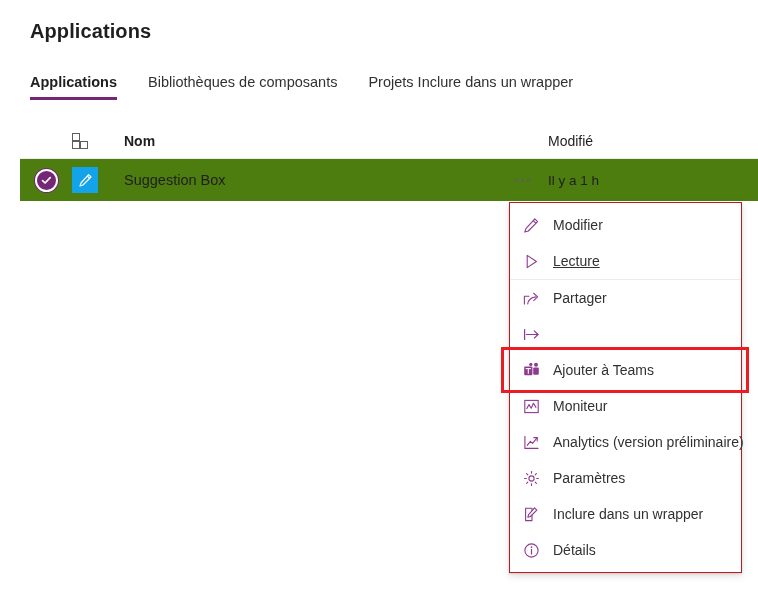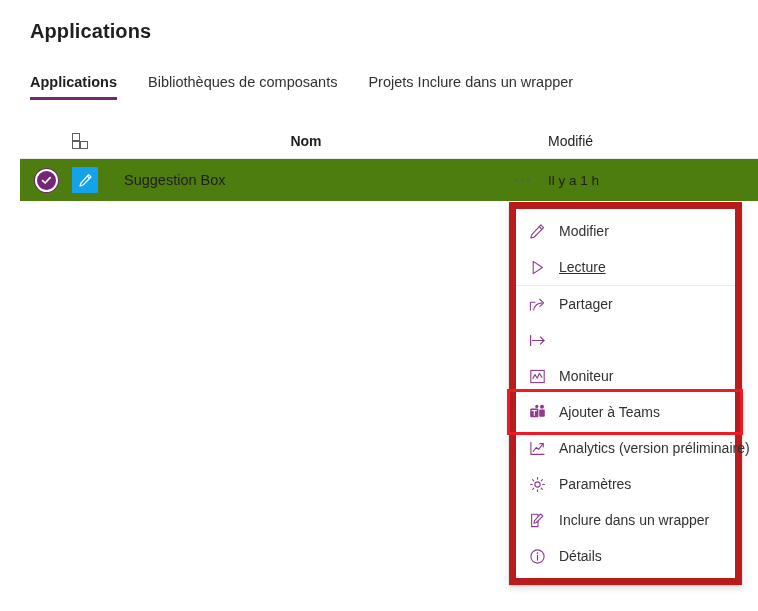--- a/index.html
+++ b/index.html
@@ -74,21 +74,21 @@
     border-bottom: 1px solid #ededed;
     font-size: 14px;
     color: #323130;
   }
   .col-check { width: 52px; flex: 0 0 52px; display:flex; align-items:center; justify-content:center;}
   .col-icon  { width: 44px; flex: 0 0 44px; display:flex; align-items:center; justify-content:flex-start;}
   .col-name  { flex: 1 1 auto; padding-left: 8px; }
   .col-ell   { width: 52px; flex: 0 0 52px; display:flex; align-items:center; justify-content:center;}
   .col-mod   { width: 210px; flex: 0 0 210px; }
 
-  .grid-header .col-name { font-weight: 600; color:#201f1e;text-align:center; }
+  .grid-header .col-name { font-weight: 600; color:#201f1e; }
   .grid-header .col-mod  { font-weight: 400; color:#201f1e;margin-left:8px; }
 
   .grid-row {
     display: flex;
     align-items: center;
     height: 42px;
     background: #4d7c0f;
     font-size: 14.5px;
     color: #201f1e;
   }
@@ -122,21 +122,21 @@
     background:#605e5c;
   }
 
   
   .ctxmenu {
     position: absolute;
     left: 509px;
     top: 202px;
     width: 233px;
     background: #ffffff;
-    border: 7px solid #b91c1c;
+    border: 1px solid #b91c1c;
     box-shadow: 0 3.2px 7.2px rgba(0,0,0,.132), 0 .6px 1.8px rgba(0,0,0,.108);
     padding: 4px 0 4px 0;
     box-sizing: border-box;
   }
   .mi {
     display: flex;
     align-items: center;
     height: 36px;
     padding: 0 10px 0 13px;
     font-size: 14px;
@@ -276,42 +276,42 @@
   <div class="mi">
     <span class="mi-icon">
       <svg width="18" height="17" viewBox="0 0 18 17" fill="none">
         <path d="M1.6 3.5 L1.6 13.5" stroke="#8e3a8e" stroke-width="1.2" stroke-linecap="round"></path>
         <path d="M3.4 8.5 L15.0 8.5" stroke="#8e3a8e" stroke-width="1.2" stroke-linecap="round"></path>
         <path d="M11.3 4.9 L15.0 8.5 L11.3 12.1" stroke="#8e3a8e" stroke-width="1.2" stroke-linejoin="round" stroke-linecap="round" fill="none"></path>
       </svg>
     </span>
   </div>
 
-  <div class="mi">
-    <span class="mi-icon">
-      <svg width="17" height="17" viewBox="0 0 17 17" fill="none">
-        <rect x="1.8" y="2.4" width="13.4" height="12.2" stroke="#8e3a8e" stroke-width="1.1"></rect>
-        <path d="M3.6 11.0 L6.0 6.6 L8.2 10.2 L10.4 5.2 L13.2 9.6" stroke="#8e3a8e" stroke-width="1.1" stroke-linejoin="round" fill="none"></path>
-      </svg>
-    </span>
-    <span class="mi-label">Moniteur</span>
-  </div>
-
   <div class="mi highlight">
     <span class="mi-icon">
       <svg width="19" height="17" viewBox="0 0 19 17" fill="none">
         <rect x="1.2" y="4.6" width="8.2" height="8.6" rx="1" fill="#8e3a8e"></rect>
         <path d="M2.7 6.6 H7.9" stroke="#ffffff" stroke-width="1.1"></path>
         <path d="M5.3 6.8 V11.8" stroke="#ffffff" stroke-width="1.1"></path>
         <rect x="10.2" y="5.6" width="5.6" height="7.1" rx="1" fill="#8e3a8e"></rect>
         <circle cx="13.0" cy="2.7" r="2.0" fill="#8e3a8e"></circle>
         <circle cx="7.8" cy="2.4" r="1.6" fill="#8e3a8e"></circle>
       </svg>
     </span>
     <span class="mi-label">Ajouter à Teams</span>
+  </div>
+
+  <div class="mi">
+    <span class="mi-icon">
+      <svg width="17" height="17" viewBox="0 0 17 17" fill="none">
+        <rect x="1.8" y="2.4" width="13.4" height="12.2" stroke="#8e3a8e" stroke-width="1.1"></rect>
+        <path d="M3.6 11.0 L6.0 6.6 L8.2 10.2 L10.4 5.2 L13.2 9.6" stroke="#8e3a8e" stroke-width="1.1" stroke-linejoin="round" fill="none"></path>
+      </svg>
+    </span>
+    <span class="mi-label">Moniteur</span>
   </div>
 
   <div class="mi">
     <span class="mi-icon">
       <svg width="17" height="17" viewBox="0 0 17 17" fill="none">
         <path d="M1.9 2.2 L1.9 14.4 L15.0 14.4" stroke="#8e3a8e" stroke-width="1.1" stroke-linecap="round" fill="none"></path>
         <path d="M4.2 11.4 L7.4 7.4 L9.6 9.4 L14.0 3.8" stroke="#8e3a8e" stroke-width="1.1" stroke-linejoin="round" stroke-linecap="round" fill="none"></path>
         <path d="M10.8 3.6 L14.3 3.5 L14.2 7.0" stroke="#8e3a8e" stroke-width="1.1" stroke-linejoin="round" stroke-linecap="round" fill="none"></path>
       </svg>
     </span>

